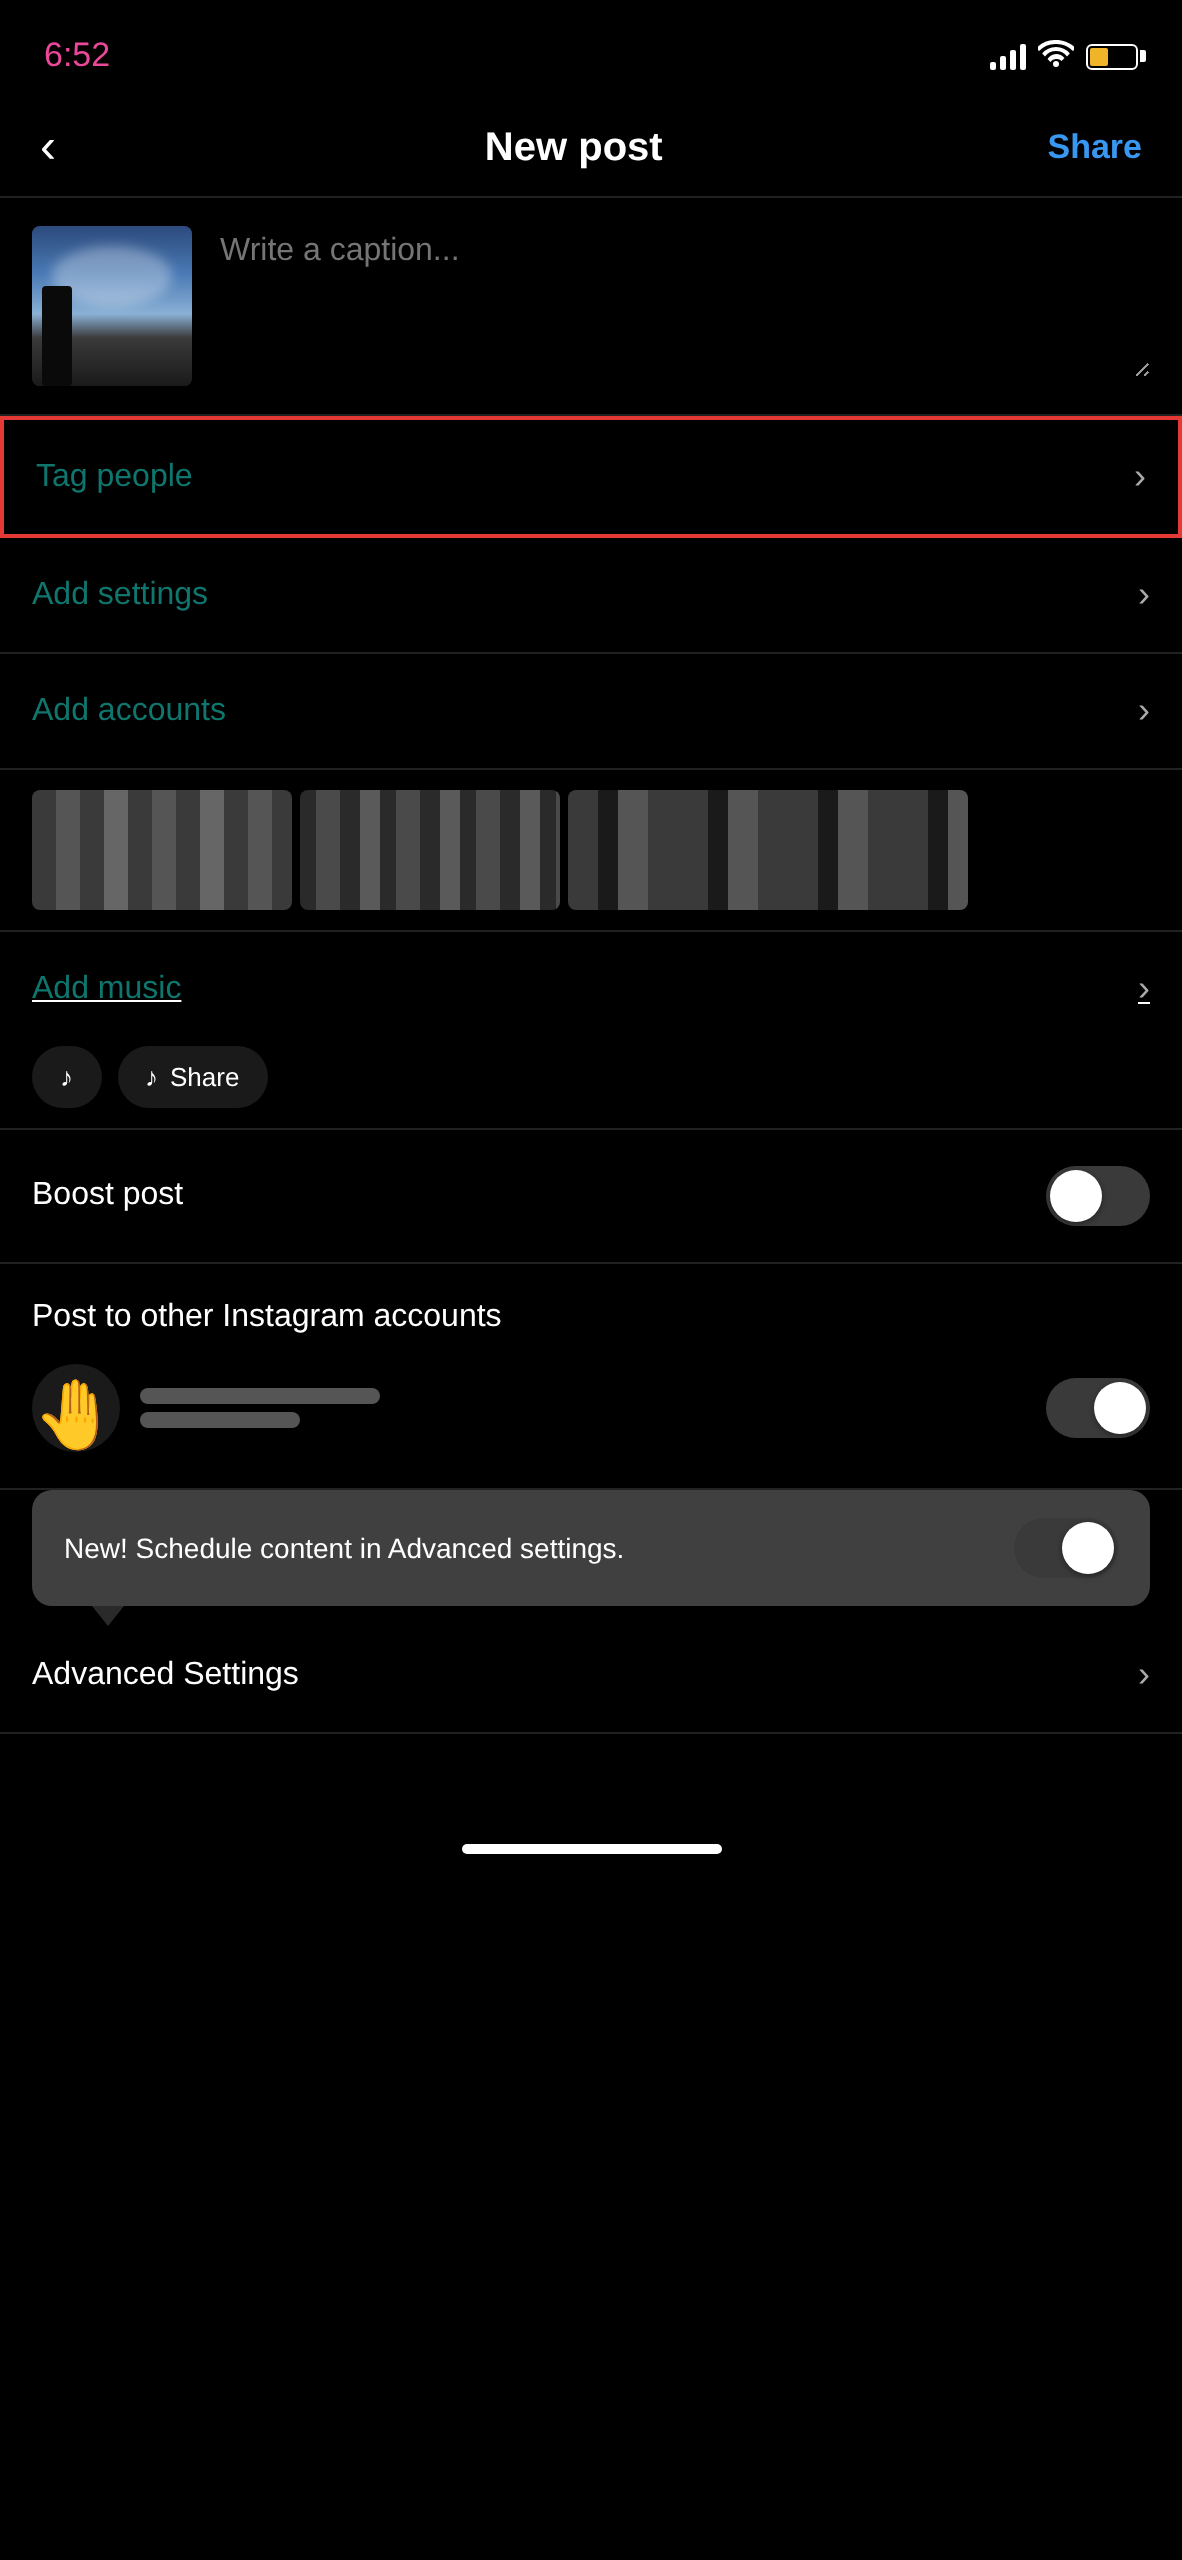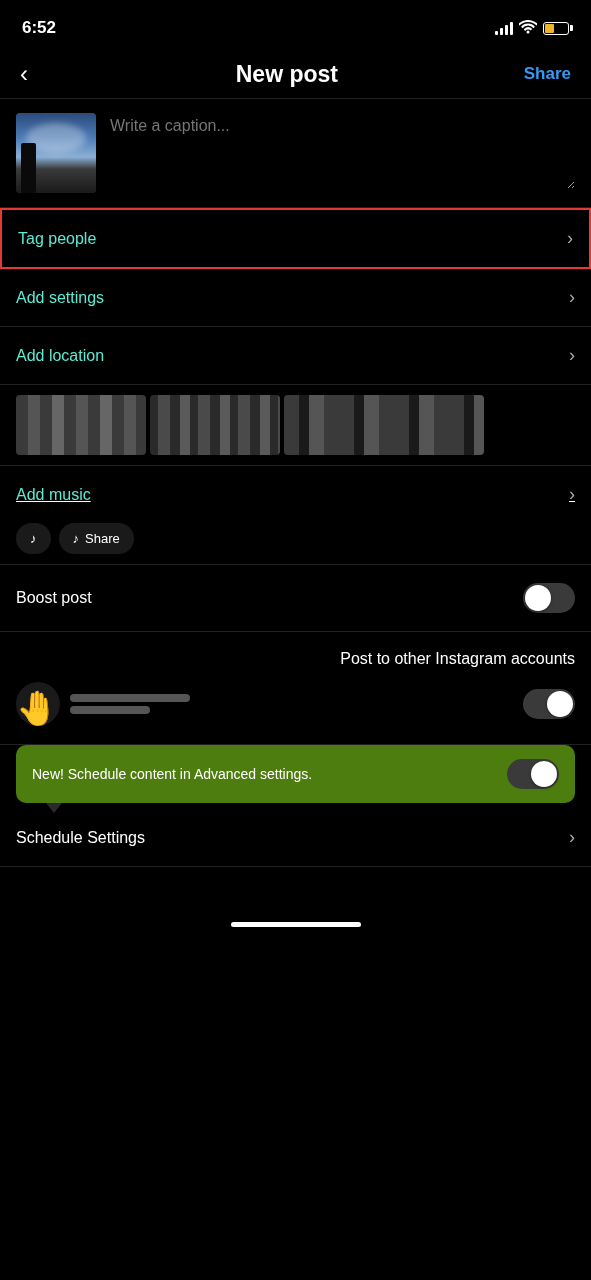--- a/index.html
+++ b/index.html
@@ -17,22 +17,22 @@
     
     .status-bar {
       display: flex;
       justify-content: space-between;
       align-items: center;
       padding: 14px 22px 8px 22px;
       height: 50px;
     }
     .status-time {
       font-size: 17px;
-      font-weight: 700;
-      color: #ffffff;
+      font-weight: 400;
+      color: #ec4899;
     }
     .status-icons {
       display: flex;
       align-items: center;
       gap: 6px;
     }
     .signal-bars {
       display: flex;
       align-items: flex-end;
       gap: 2px;
@@ -84,21 +84,21 @@
       border-bottom: 0.5px solid #222;
     }
     .header-back {
       color: #fff;
       font-size: 24px;
       font-weight: 300;
       cursor: pointer;
       width: 30px;
     }
     .header-title {
-      font-size: 23px;
+      font-size: 20px;
       font-weight: 700;
       color: #fff;
     }
     .header-share {
       color: #3897f0;
       font-size: 17px;
       font-weight: 600;
       cursor: pointer;
     }
 
@@ -163,21 +163,21 @@
       padding: 18px 16px;
       border-bottom: 0.5px solid #222;
       cursor: pointer;
     }
     .menu-item.highlighted {
       border: 2px solid #e53935;
       margin: 0;
     }
     .menu-label {
       font-size: 16px;
-      color: #5eead4;
+      color: #0f766e;
       font-weight: 400;
     }
     .chevron {
       color: #aaa;
       font-size: 18px;
     }
 
     
     .thumbnails-row {
       display: flex;
@@ -280,21 +280,20 @@
 
     
     .other-accounts-section {
       border-bottom: 0.5px solid #222;
       padding-bottom: 14px;
     }
     .other-accounts-header {
       padding: 18px 16px 10px;
       font-size: 16px;
       color: #fff;
-      text-align: right;
     }
     .account-row {
       display: flex;
       justify-content: space-between;
       align-items: center;
       padding: 4px 16px;
     }
     .account-left {
       display: flex;
       align-items: center;
@@ -323,21 +322,21 @@
     .blur-line-1 { width: 120px; }
     .blur-line-2 { width: 80px; }
 
     
     .tooltip-container {
       position: relative;
       padding: 0 16px;
       margin-bottom: 6px;
     }
     .tooltip-bubble {
-      background: #4d7c0f;
+      background: #404040;
       border-radius: 10px;
       padding: 14px 16px;
       display: flex;
       justify-content: space-between;
       align-items: center;
       position: relative;
     }
     .tooltip-bubble::after {
       content: '';
       position: absolute;
@@ -449,21 +448,21 @@
   <span class="menu-label">Tag people</span>
   <span class="chevron">›</span>
 </div>
 
 <div class="menu-item">
   <span class="menu-label">Add settings</span>
   <span class="chevron">›</span>
 </div>
 
 <div class="menu-item">
-  <span class="menu-label">Add location</span>
+  <span class="menu-label">Add accounts</span>
   <span class="chevron">›</span>
 </div>
 
 <div class="thumbnails-row">
   <div class="thumb-item thumb-item-1">
     <div class="thumb-placeholder" style="background: repeating-linear-gradient(90deg, #3a3a3a 0px, #3a3a3a 12px, #555 12px, #555 24px, #3a3a3a 24px, #3a3a3a 36px, #666 36px, #666 48px);"></div>
   </div>
   <div class="thumb-item thumb-item-2">
     <div class="thumb-placeholder" style="background: repeating-linear-gradient(90deg, #2a2a2a 0px, #2a2a2a 8px, #4a4a4a 8px, #4a4a4a 20px, #2a2a2a 20px, #2a2a2a 30px, #5a5a5a 30px, #5a5a5a 40px);"></div>
   </div>
@@ -516,21 +515,21 @@
 <div class="tooltip-container">
   <div class="tooltip-bubble">
     <span class="tooltip-text">New! Schedule content in Advanced settings.</span>
     <div class="tooltip-toggle">
       <div class="toggle-knob"></div>
     </div>
   </div>
 </div>
 
 <div class="advanced-settings">
-  <span class="advanced-label">Schedule Settings</span>
+  <span class="advanced-label">Advanced Settings</span>
   <span class="chevron">›</span>
 </div>
 
 <div style="height: 80px; position: relative;">
   <div class="home-indicator">
     <div class="home-bar"></div>
   </div>
 </div>
 
 </body></html>

